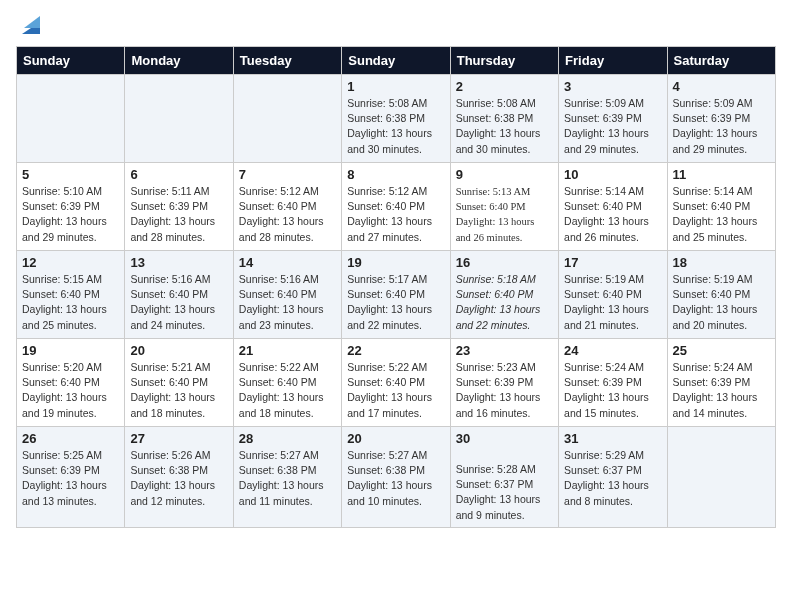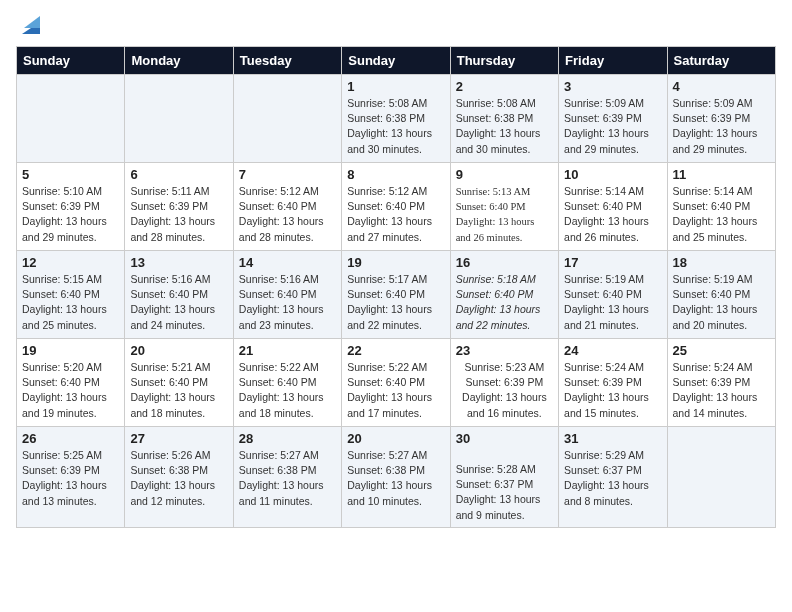--- a/index.html
+++ b/index.html
@@ -281,21 +281,21 @@
         </td>
         <td>
           <span class="day-num">22</span>
           <div class="day-info" style="white-space: pre-line;">Sunrise: 5:22 AM
 Sunset: 6:40 PM
 Daylight: 13 hours
 and 17 minutes.</div>
         </td>
         <td>
           <span class="day-num">23</span>
-          <div class="day-info" style="white-space: pre-line; text-align: center;">Sunrise: 5:23 AM
+          <div class="day-info" style="white-space: pre-line;">Sunrise: 5:23 AM
 Sunset: 6:39 PM
 Daylight: 13 hours
 and 16 minutes.</div>
         </td>
         <td>
           <span class="day-num">24</span>
           <div class="day-info" style="white-space: pre-line;">Sunrise: 5:24 AM
 Sunset: 6:39 PM
 Daylight: 13 hours
 and 15 minutes.</div>

